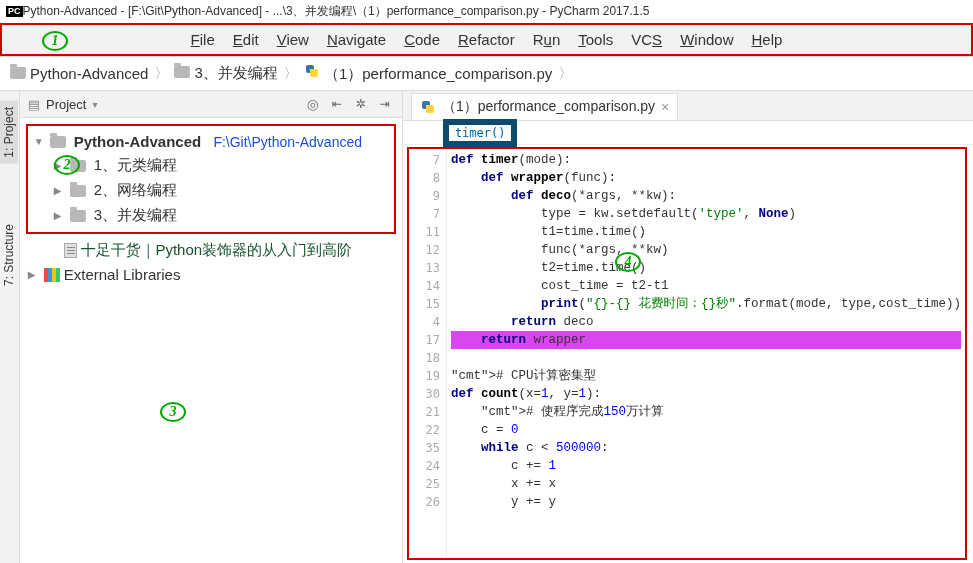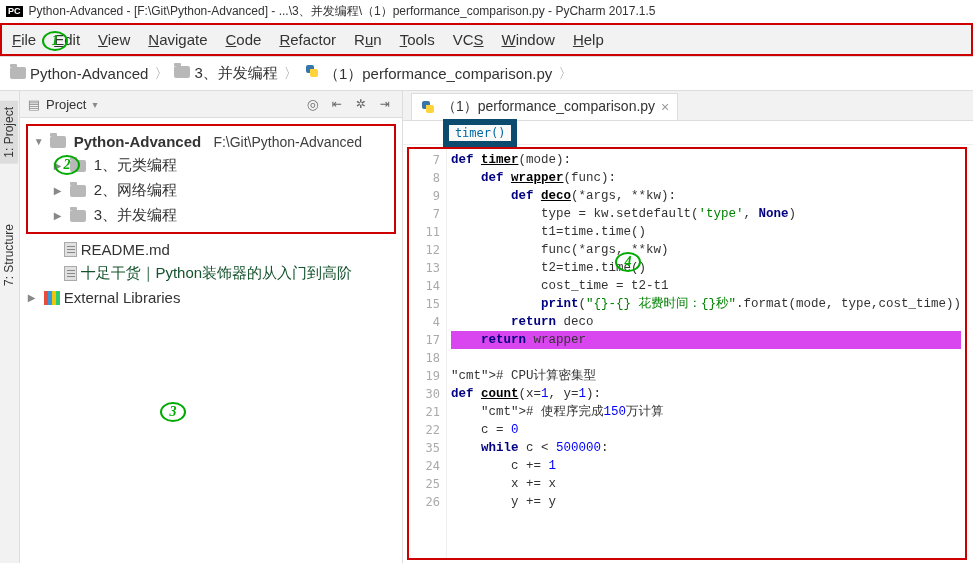--- a/index.html
+++ b/index.html
@@ -10,39 +10,39 @@
     color: #333;
     width: 973px;
     height: 563px;
     overflow: hidden;
   }
   .title-bar {
     background: #fff;
     padding: 3px 6px;
     display: flex;
     align-items: center;
-    gap: 6px;
     font-size: 12px;
     color: #333;
   }
   .pc-icon {
     background: #000;
     color: #fff;
     font-size: 9px;
     font-weight: bold;
     padding: 1px 2px;
     line-height: 1;
   }
   .menu-bar {
     background: #f2f2f2;
     padding: 6px 10px;
     display: flex;
     gap: 18px;
     border: 2px solid #c00;
     font-size: 15px;
+    justify-content: center;
   }
   .menu-item { cursor: pointer; }
   .menu-item .u { text-decoration: underline; }
   .breadcrumb {
     background: #fff;
     border-top: 1px solid #ddd;
     border-bottom: 1px solid #ddd;
     padding: 6px 10px;
     display: flex;
     align-items: center;
@@ -155,21 +155,21 @@
     padding: 3px 2px;
     white-space: nowrap;
     cursor: pointer;
   }
   .tree-row .arrow {
     width: 12px;
     color: #888;
     font-size: 10px;
   }
   .tree-row.indent-1 { padding-left: 22px; }
-  .tree-row .grey { color: #404040; font-size: 14px; }
+  .tree-row .grey { color: #1d4ed8; font-size: 14px; }
   .tree-row .link { color: #14532d; }
   .file-icon {
     display: inline-block;
     width: 13px; height: 15px;
     background: #e0e0e0;
     border: 1px solid #aaa;
     position: relative;
   }
   .file-icon::before {
     content:""; position:absolute;
@@ -239,21 +239,21 @@
   .code {
     flex: 1;
     font-family: Consolas, "Courier New", monospace;
     font-size: 12.5px;
     padding: 2px 4px;
     white-space: pre;
     line-height: 18px;
     overflow: hidden;
   }
   .code .kw { color: #000080; font-weight: bold; }
-  .code .fn { font-weight: bold; color: #000; text-decoration: underline; }
+  .code .fn { font-weight: bold; color: #000; }
   .code .str { color: #008000; font-weight: normal; }
   .code .num { color: #0000ff; }
   .code .hl-line { background: #d946ef; display: inline-block; width: 100%; }
   .annot {
     position: absolute;
     border: 2px solid #0a0;
     border-radius: 50%;
     width: 26px; height: 20px;
     display: flex;
     align-items: center;
@@ -340,25 +340,20 @@
         </div>
         <div class="tree-row indent-1">
           <span class="arrow">▶</span>
           <span class="folder-icon"></span>
           <span>3、并发编程</span>
         </div>
       </div>
       <div class="tree-row indent-1">
         <span class="arrow"></span>
         <span class="file-icon"></span>
-        <span>README.md</span>
-      </div>
-      <div class="tree-row indent-1">
-        <span class="arrow"></span>
-        <span class="file-icon"></span>
         <span class="link">十足干货｜Python装饰器的从入门到高阶</span>
       </div>
       <div class="tree-row">
         <span class="arrow">▶</span>
         <span class="lib-icon"></span>
         <span>External Libraries</span>
       </div>
     </div>
   </div>
 

